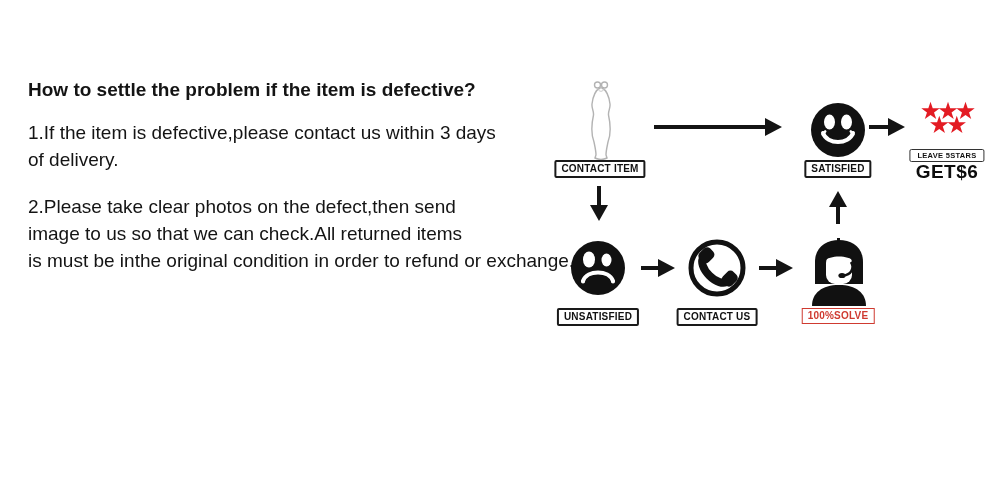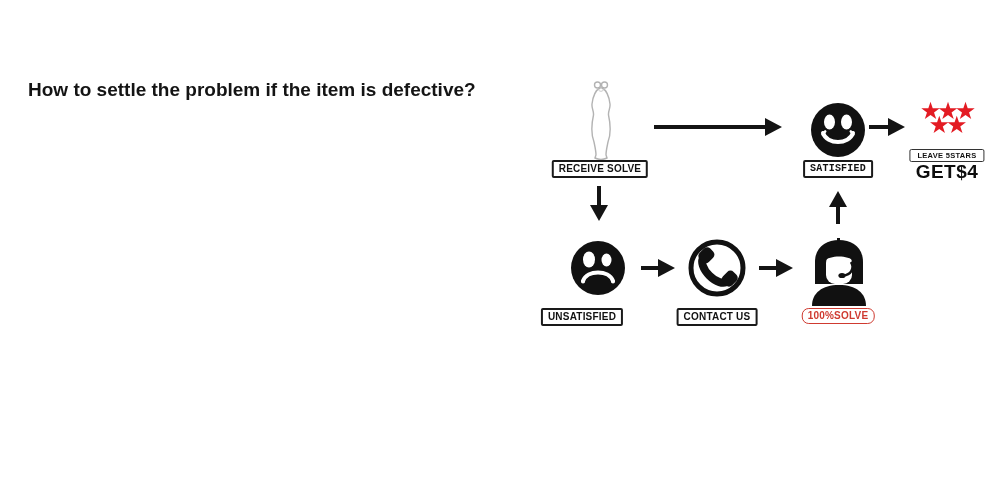--- a/index.html
+++ b/index.html
@@ -13,21 +13,21 @@
   .heading { font-size:19px; font-weight:700; line-height:27px; margin:0 0 16px 0; white-space:pre-line; }
   .para { font-size:19px; font-weight:400; line-height:27px; margin:0 0 20px 0; white-space:pre-line; }
   
   .fc { position:absolute; }
   .tag {
     position:absolute; transform:translateX(-50%);
     background:#fff; border:2px solid #1a1a1a; border-radius:2px;
     font-weight:700; font-size:10px; line-height:12px; padding:1px 5px;
     white-space:nowrap; letter-spacing:0.2px; color:#111;
   }
-  .tag.red { color:#cf3a30; border-color:#cf3a30; border-width:1.5px; border-radius:7px; }
+  .tag.red { color:#cf3a30; border-color:#cf3a30; border-width:1.5px; border-radius:0; }
   .tag.mini { font-size:7.5px; line-height:9px; border:1px solid #333; padding:1px 7px; letter-spacing:0.3px; }
   .reward { position:absolute; transform:translateX(-50%); font-weight:700; font-size:19px; letter-spacing:0.5px; color:#0d0d0d; white-space:nowrap; }
   
   .arr-h { position:absolute; height:4px; background:#141414; }
   .arr-h::after { content:''; position:absolute; right:-16px; top:-7px; width:0; height:0;
     border-left:17px solid #141414; border-top:9px solid transparent; border-bottom:9px solid transparent; }
   .arr-down { position:absolute; width:4px; background:#141414; }
   .arr-down::after { content:''; position:absolute; bottom:-15px; left:-7px; width:0; height:0;
     border-top:16px solid #141414; border-left:9px solid transparent; border-right:9px solid transparent; }
   .arr-up { position:absolute; width:4px; background:#141414; }
@@ -39,68 +39,73 @@
   .stars .row2 { margin-top:-10px; }
   .star { font-size:24px; color:#e31b23; margin:0 -2px; font-family:"DejaVu Sans",sans-serif; }
 </style>
 </head>
 <body>
 
 <div class="canvas">
 
   <div class="text-col">
     <h1 class="heading">How to settle the problem if the item is defective?</h1>
+    <p class="para">1.If the item is defective,please contact us within 3 days
+of delivery.</p>
+    <p class="para">2.Please take clear photos on the defect,then send
+image to us so that we can check.All returned items
+is must be inthe original condition in order to refund or exchange.</p>
   </div>
 
   <svg class="fc" style="left:586px;top:80px;" width="30" height="80" viewBox="0 0 30 80">
     <circle cx="11.5" cy="5" r="3" fill="none" stroke="#b3b3b3" stroke-width="1.4"></circle>
     <circle cx="18.5" cy="5" r="3" fill="none" stroke="#b3b3b3" stroke-width="1.4"></circle>
     <path d="M14,8 C10,10 7,16 6,24 C5.5,29 8,31 7.5,35 C5.5,44 5,54 8,62 C9,67 10,71 10,75 L9,78 C13,80 17,80 21,78 L20,75 C20,71 21,67 22,62 C25,54 24.5,44 22.5,35 C22,31 24.5,29 24,24 C23,16 20,10 16,8 C15.3,7.6 14.7,7.6 14,8 Z" fill="#ffffff" stroke="#b3b3b3" stroke-width="1.4"></path>
     <path d="M12,9 C13,12 17,12 18,9" fill="none" stroke="#c9c9c9" stroke-width="1"></path>
   </svg>
-  <div class="tag" style="left:600px;top:160px;">RECEIVE SOLVE</div>
+  <div class="tag" style="left:600px;top:160px;">CONTACT ITEM</div>
 
   <div class="arr-h" style="left:654px;top:125px;width:112px;"></div>
 
   <svg class="fc" style="left:810px;top:102px;" width="56" height="56" viewBox="0 0 56 56">
     <circle cx="28" cy="28" r="27" fill="#111111"></circle>
     <ellipse cx="19.5" cy="20" rx="5.5" ry="7.5" fill="#ffffff"></ellipse>
     <ellipse cx="36.5" cy="20" rx="5.5" ry="7.5" fill="#ffffff"></ellipse>
     <path d="M13,31 C17,43 39,43 43,31" fill="none" stroke="#ffffff" stroke-width="4" stroke-linecap="round"></path>
     <path d="M12.7,32.5 L15.2,29.5 M43.3,32.5 L40.8,29.5" fill="none" stroke="#ffffff" stroke-width="2.6" stroke-linecap="round"></path>
   </svg>
-  <div class="tag" style="left:838px;top:160px;font-family:Liberation Mono, monospace;">SATISFIED</div>
+  <div class="tag" style="left:838px;top:160px;">SATISFIED</div>
 
   <div class="arr-h" style="left:869px;top:125px;width:20px;"></div>
 
   <div class="stars">
     <div class="row">
       <span class="star">★</span>
       <span class="star">★</span>
       <span class="star">★</span>
     </div>
     <div class="row row2">
       <span class="star">★</span>
       <span class="star">★</span>
     </div>
   </div>
   <div class="tag mini" style="left:947px;top:149px;">LEAVE 5STARS</div>
-  <div class="reward" style="left:947px;top:161px;">GET$4</div>
+  <div class="reward" style="left:947px;top:161px;">GET$6</div>
 
   <div class="arr-down" style="left:597px;top:186px;height:20px;"></div>
 
   <svg class="fc" style="left:570px;top:240px;" width="56" height="56" viewBox="0 0 56 56">
     <circle cx="28" cy="28" r="27" fill="#111111"></circle>
     <ellipse cx="19" cy="19.5" rx="6" ry="8" fill="#ffffff"></ellipse>
     <ellipse cx="36.5" cy="20" rx="5" ry="6.5" fill="#ffffff"></ellipse>
     <path d="M13,41 C17,29.5 39,29.5 43,41" fill="none" stroke="#ffffff" stroke-width="4" stroke-linecap="round"></path>
     <circle cx="13" cy="41.5" r="2" fill="#ffffff"></circle>
     <circle cx="43" cy="41.5" r="2" fill="#ffffff"></circle>
   </svg>
-  <div class="tag" style="left:582px;top:308px;">UNSATISFIED</div>
+  <div class="tag" style="left:598px;top:308px;">UNSATISFIED</div>
 
   <div class="arr-h" style="left:641px;top:266px;width:18px;"></div>
 
   <svg class="fc" style="left:687px;top:238px;" width="60" height="60" viewBox="0 0 60 60">
     <circle cx="30" cy="30" r="26" fill="#ffffff" stroke="#111111" stroke-width="5"></circle>
     <g transform="rotate(45 30 30)">
       <path d="M13,31 C13,44 47,44 47,31" fill="none" stroke="#111111" stroke-width="8"></path>
       <rect x="7" y="21" width="13" height="15" rx="4.5" fill="#111111"></rect>
       <rect x="40" y="21" width="13" height="15" rx="4.5" fill="#111111"></rect>
     </g>

